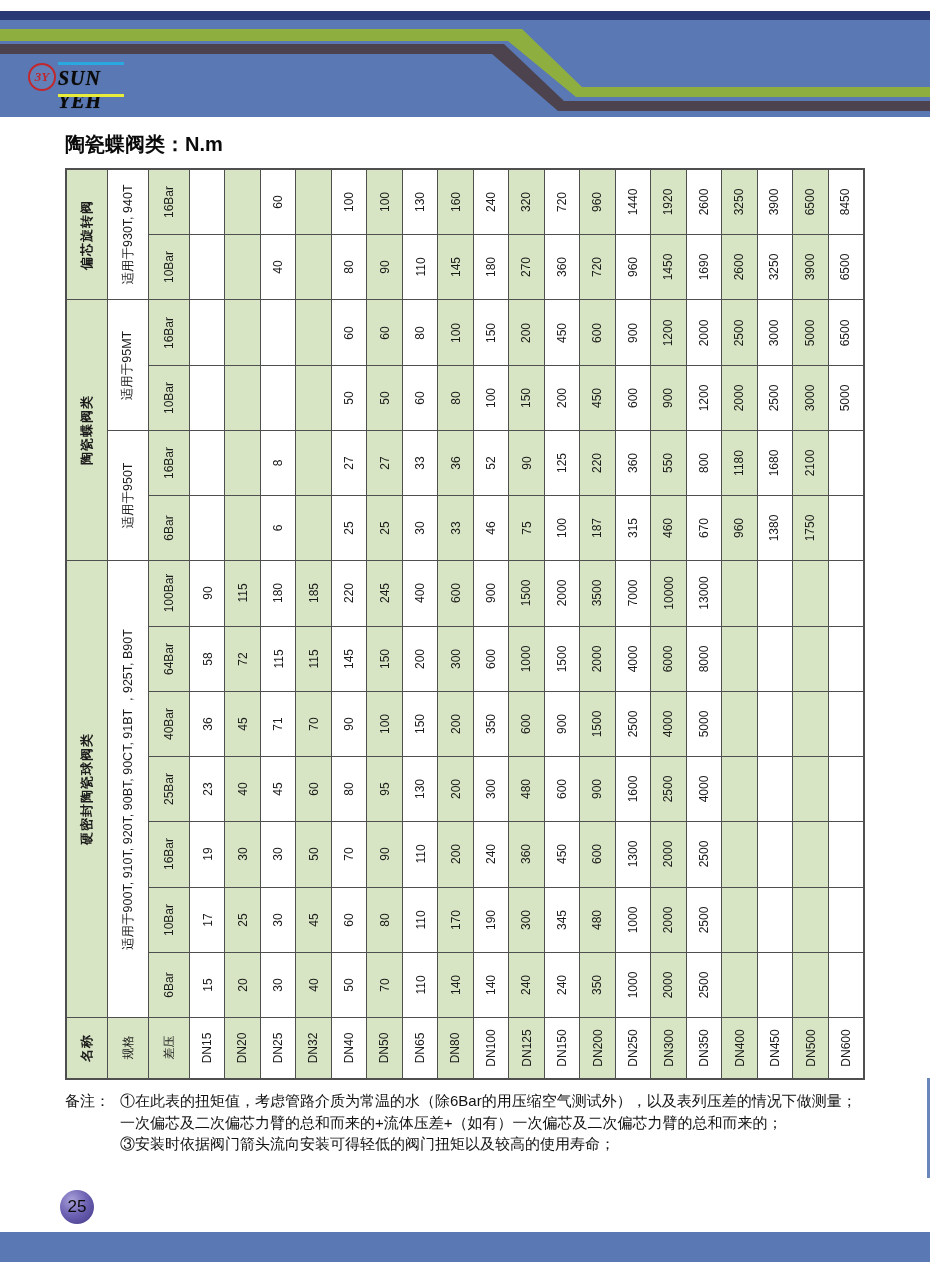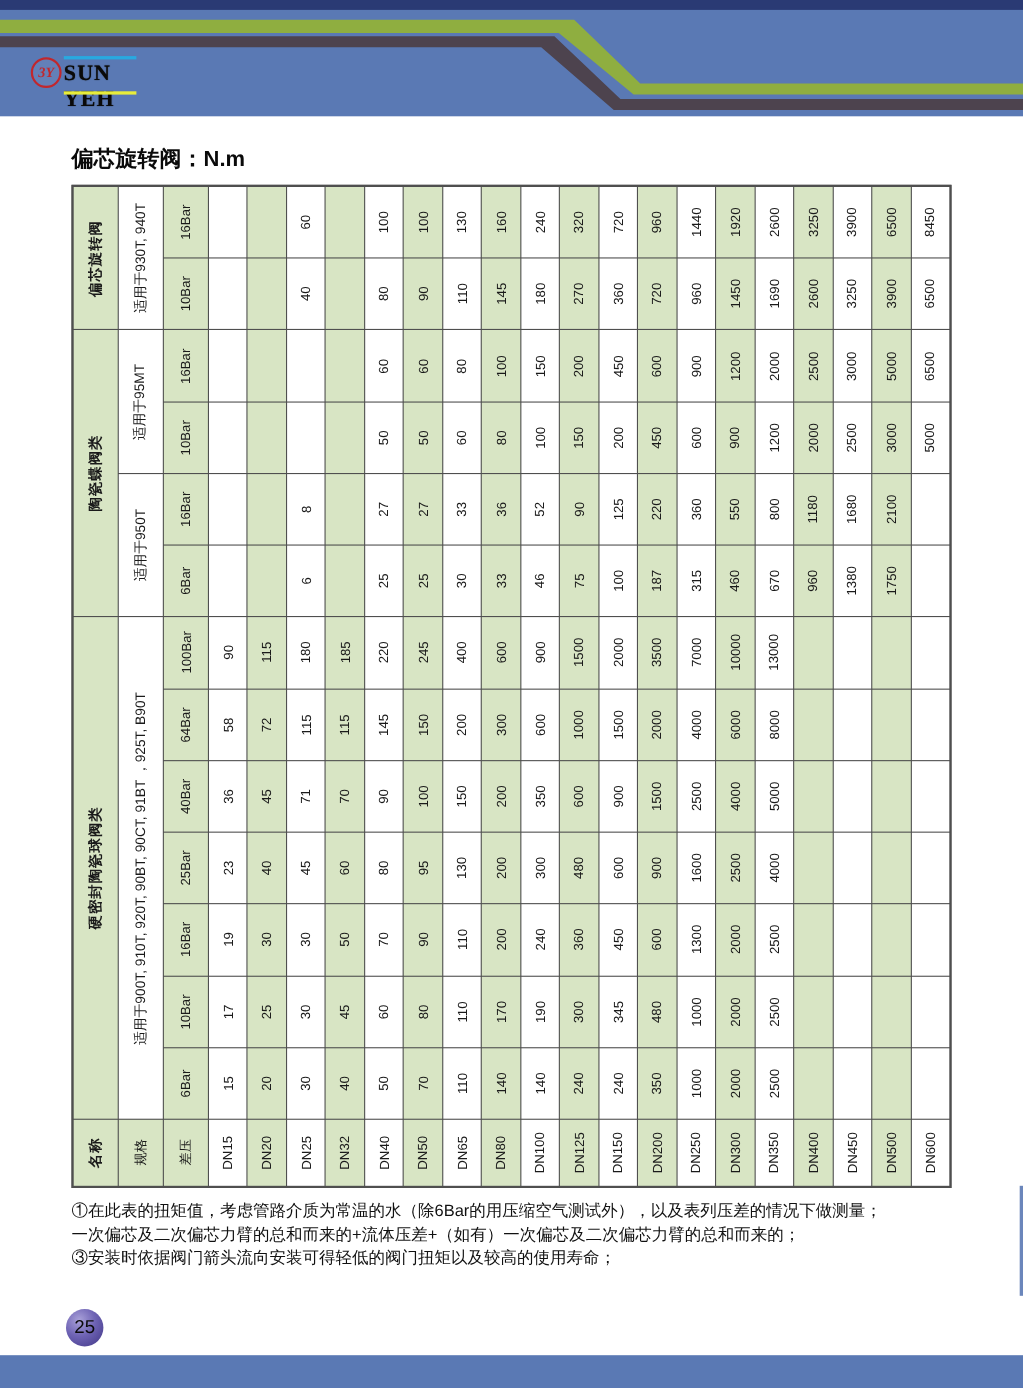--- a/index.html
+++ b/index.html
@@ -1,37 +1,38 @@
 <!DOCTYPE html>
 <html><head>
 <meta charset="utf-8">
 <style>
   html,body{margin:0;padding:0;}
   body{
     width:930px;height:1262px;position:relative;background:#ffffff;
     font-family:"Liberation Sans",sans-serif;overflow:hidden;
   }
   
-  .header{position:absolute;left:0;top:0;width:795px;height:106px;}
+  .header{position:absolute;left:0;top:11px;width:795px;height:106px;}
   .header svg{position:absolute;left:0;top:0;}
   .header-title{
     position:absolute;left:372px;top:26px;color:#ffffff;
     font-size:34px;font-weight:bold;letter-spacing:4px;
   }
   .logo{position:absolute;left:28px;top:46px;width:100px;height:46px;}
   .logo-circle{
     position:absolute;left:0;top:6px;width:24px;height:24px;border:2px solid #c1272d;
     border-radius:50%;color:#c1272d;display:flex;align-items:center;justify-content:center;
     font-family:"Liberation Serif",serif;font-style:italic;font-weight:bold;font-size:13px;
     background:rgba(255,255,255,0.06);
   }
   .logo-text{
     position:absolute;left:30px;top:10px;color:#0a0a0a;
     font-family:"Liberation Serif",serif;font-weight:bold;font-size:20px;letter-spacing:1px;
     text-shadow:0 0 1px #222;
+    font-style:italic;
   }
   .logo-bar-top{position:absolute;left:30px;top:5px;width:66px;height:3px;background:#29a9e0;}
   .logo-bar-bottom{position:absolute;left:30px;top:37px;width:66px;height:3px;background:#e8ed3a;}
   
   .subtitle{position:absolute;left:65px;top:131px;font-size:20px;font-weight:bold;color:#0a0a0a;}
   
   .torque-table{
     position:absolute;left:65px;top:168px;width:800px;height:912px;
     display:grid;grid-template-columns:40px 40px 40px repeat(19,1fr);
     grid-template-rows:repeat(13,1fr) 60px;
@@ -73,21 +74,21 @@
     <polygon fill="#4d434e" points="0,33 504,33 564,90 930,90 930,100 558,100 492,43 0,43"></polygon>
   </svg>
   <div class="logo">
     <div class="logo-bar-top"></div>
     <div class="logo-circle">3Y</div>
     <div class="logo-text">SUN YEH</div>
     <div class="logo-bar-bottom"></div>
   </div>
 </div>
 
-<div class="subtitle">偏芯旋转阀：N.m</div>
+<div class="subtitle">陶瓷蝶阀类：N.m</div>
 
 <div class="torque-table">
     <div class="cell green bold" style="grid-area: 1 / 1 / span 2 / span 1;">
       <span class="vtext">偏芯旋转阀</span>
     </div>
     <div class="cell white speccell" style="grid-area: 1 / 2 / span 2 / span 1;">
       <span class="vtext">适用于930T, 940T</span>
     </div>
     <div class="cell green" style="grid-area: 1 / 3 / span 1 / span 1;">
       <span class="vtext">16Bar</span>
@@ -946,20 +947,21 @@
     </div>
     <div class="cell green" style="grid-area: 14 / 21 / span 1 / span 1;">
       <span class="vtext">DN500</span>
     </div>
     <div class="cell white" style="grid-area: 14 / 22 / span 1 / span 1;">
       <span class="vtext">DN600</span>
     </div>
   </div>
 
 <div class="notes">
+  <div class="notes-label">备注：</div>
   <div class="notes-list">
       <div>①在此表的扭矩值，考虑管路介质为常温的水（除6Bar的用压缩空气测试外），以及表列压差的情况下做测量；</div>
       <div>一次偏芯及二次偏芯力臂的总和而来的+流体压差+（如有）一次偏芯及二次偏芯力臂的总和而来的；</div>
       <div>③安装时依据阀门箭头流向安装可得轻低的阀门扭矩以及较高的使用寿命；</div>
     </div>
 </div>
 
 <div class="page-circle">25</div>
 <div class="right-sliver"></div>
 <div class="bottom-bar"></div>

